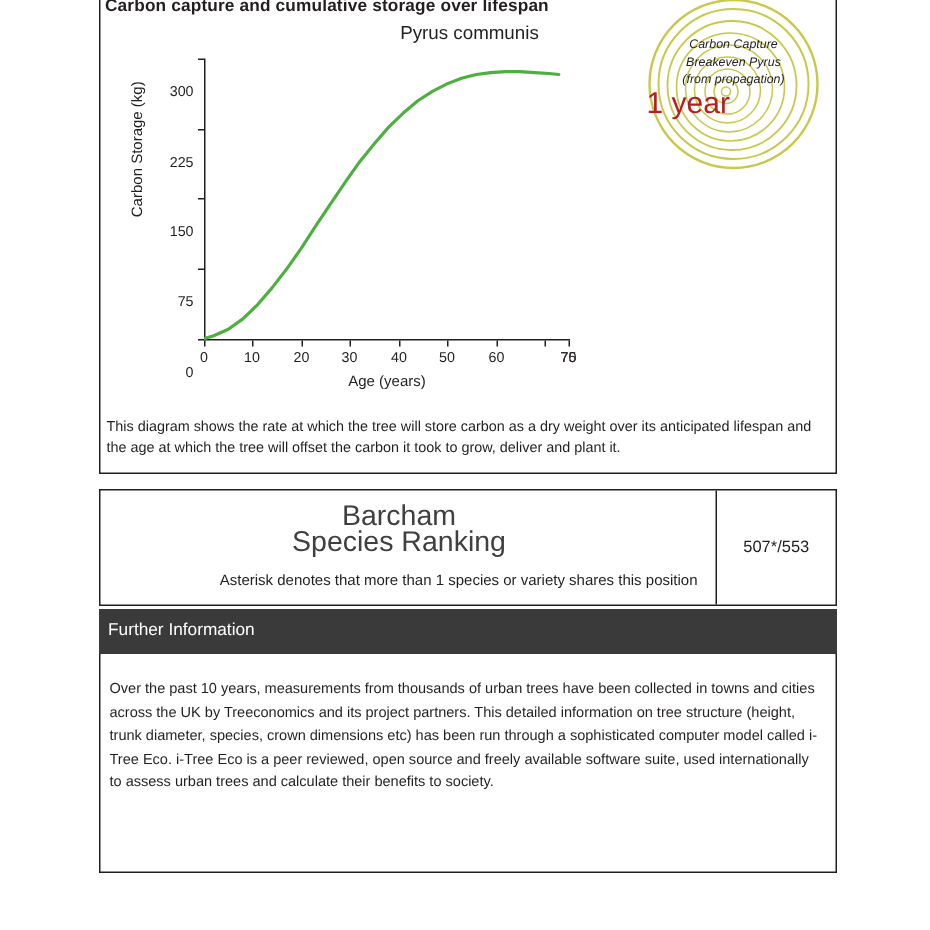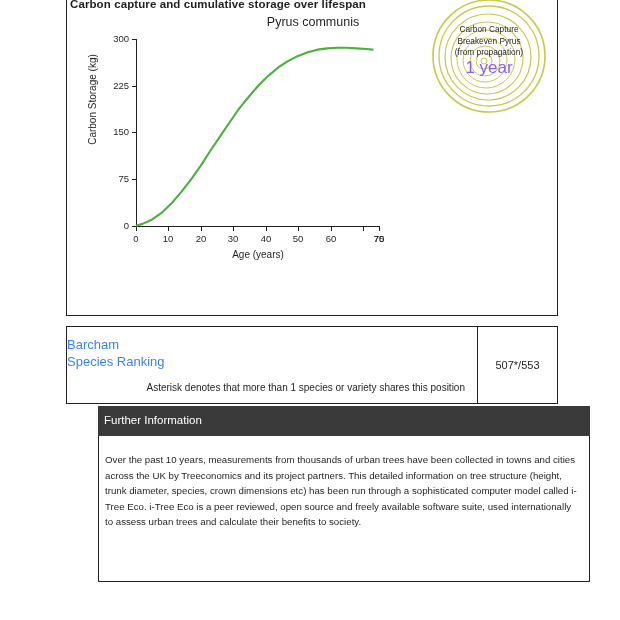--- a/index.html
+++ b/index.html
@@ -93,20 +93,21 @@
     text-align: center;
     width: 30px;
   }
   .ylabel-tick {
     position: absolute;
     left: 26px;
     width: 36px;
     text-align: right;
     font-size: 9.5px;
     color: #231f20;
+    margin-top: 23px;
   }
   .axis-title-x {
     position: absolute;
     left: 69px;
     top: 255px;
     width: 244px;
     text-align: center;
     font-size: 10px;
     color: #231f20;
   }
@@ -140,29 +141,29 @@
   .badge svg { display: block; }
   .badge-text {
     position: absolute;
     left: 0;
     top: 26px;
     width: 116px;
     text-align: center;
     font-size: 8.3px;
     line-height: 11.5px;
     color: #231f20;
+    font-style: italic;
   }
   .badge-value {
     position: absolute;
     left: 0;
     top: 60px;
     width: 116px;
-    text-align: center;
-    font-size: 17px;
-    color: #8b5cf6;
+    font-size: 20px;
+    color: #b91c1c;
   }
 
   .chart-caption {
     position: absolute;
     left: 4px;
     top: 284px;
     width: 484px;
     padding: 0 0 0 0;
     font-size: 9.6px;
     line-height: 14px;
@@ -189,24 +190,24 @@
     width: 411px;
     height: 76px;
     border-right: 1px solid #231f20;
     box-sizing: border-box;
   }
   .rank-title {
     position: absolute;
     left: 0;
     top: 9px;
     width: 398px;
-    text-align: left;
-    font-size: 13px;
+    text-align: center;
+    font-size: 19px;
     line-height: 17px;
-    color: #3b82f6;
+    color: #404040;
   }
   .rank-note {
     position: absolute;
     left: 0;
     top: 55px;
     width: 398px;
     text-align: right;
     font-size: 10px;
     color: #231f20;
   }
@@ -226,41 +227,39 @@
   
   .further-header {
     position: absolute;
     left: 66px;
     top: 406px;
     width: 492px;
     height: 30px;
     background: #3a3a3a;
     color: #ffffff;
     box-sizing: border-box;
-    margin-left: 32px;
   }
   .further-header-text {
     position: absolute;
     left: 6px;
     top: 8px;
     font-size: 11.5px;
     color: #ffffff;
   }
   .further-body {
     position: absolute;
     left: 66px;
     top: 436px;
     width: 492px;
     height: 146px;
     border: 1px solid #231f20;
     border-top: none;
     box-sizing: border-box;
     padding: 16px 8px 0 6px;
     background: #fff;
-    margin-left: 32px;
   }
   .further-body p {
     margin: 0 0 14px 0;
     font-size: 9.7px;
     line-height: 15.6px;
     color: #231f20;
   }
   .further-body p:last-child { margin-bottom: 0; }
 </style>
 </head>
@@ -327,20 +326,23 @@
         <circle cx="53" cy="63" r="3" fill="none" stroke="#c8c84b" stroke-width="1"></circle>
       </svg>
       <div class="badge-text">
         <div>Carbon Capture</div>
         <div>Breakeven Pyrus</div>
         <div>(from propagation)</div>
       </div>
       <div class="badge-value">1 year</div>
     </div>
 
+    <div class="chart-caption">
+      <p>This diagram shows the rate at which the tree will store carbon as a dry weight over its anticipated lifespan and the age at which the tree will offset the carbon it took to grow, deliver and plant it.</p>
+    </div>
   </div>
 
   <div class="section-heading">Carbon capture and cumulative storage over lifespan</div>
 
   <div class="rank-panel">
     <div class="rank-left">
       <div class="rank-title">
         <div>Barcham</div>
         <div>Species Ranking</div>
       </div>

